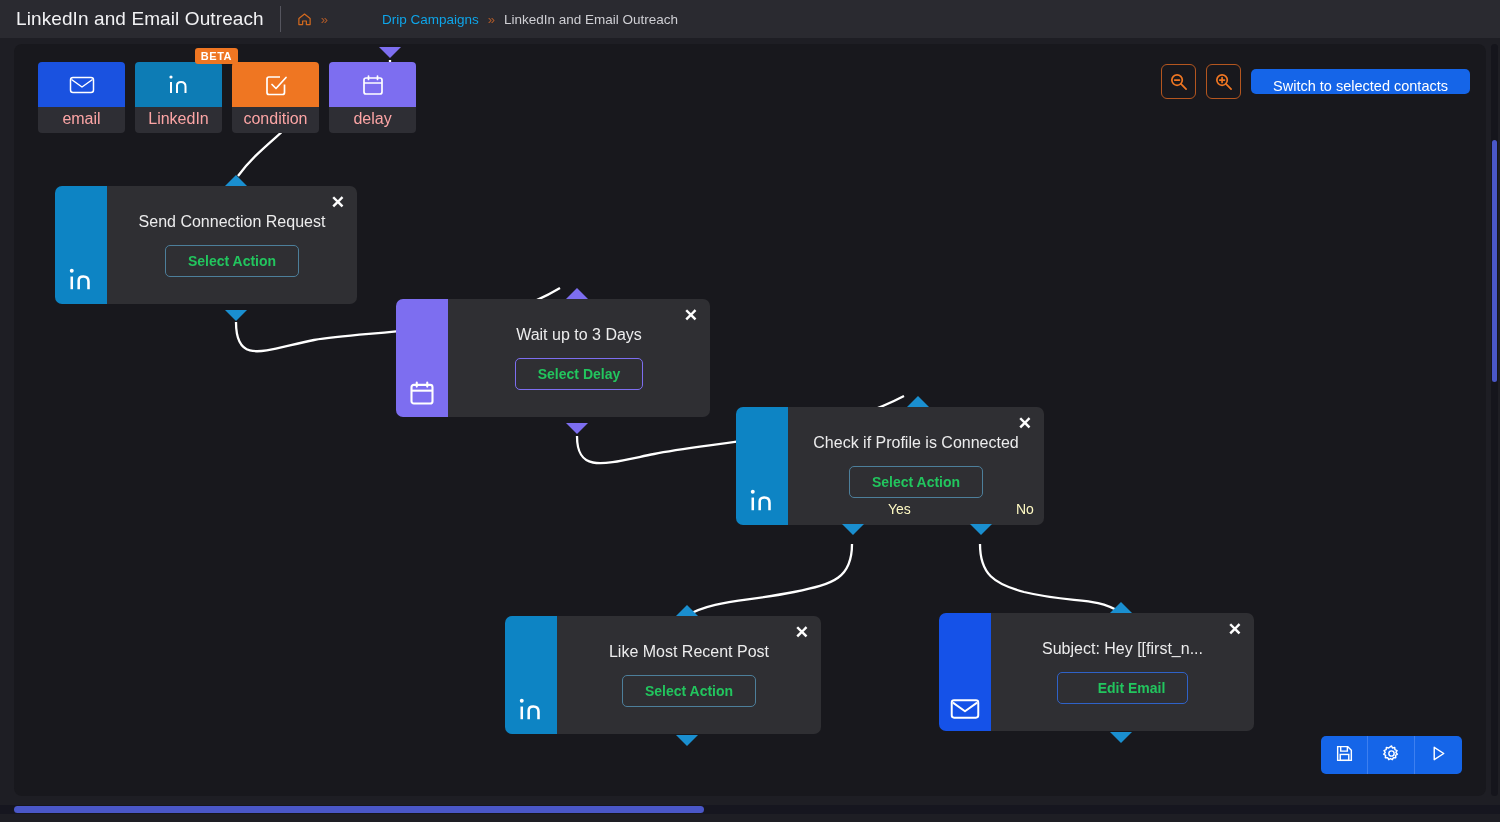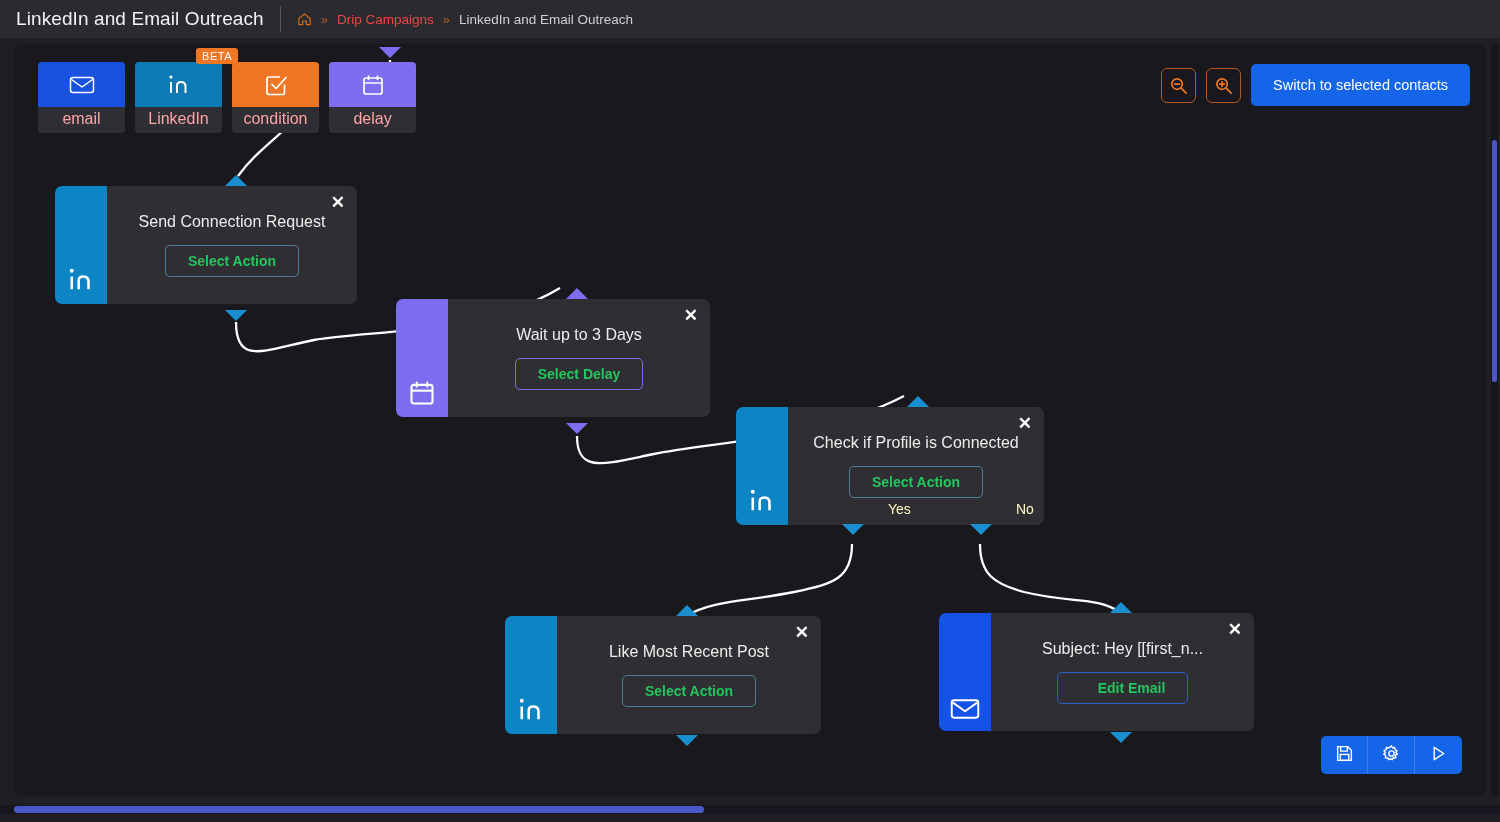--- a/index.html
+++ b/index.html
@@ -16,21 +16,21 @@
     background: #2a2a30;
     display: flex; align-items: center;
     padding-left: 16px;
     color: #f0f0f2;
   }
   #page-title { font-size: 19px; font-weight: 400; color: #f2f2f4; letter-spacing: .1px; }
   #hdr-divider { width: 1px; height: 26px; background: #55555e; margin: 0 16px; }
   #breadcrumb { display: flex; align-items: center; gap: 9px; font-size: 13.5px; }
   .home-icon { display: inline-block; width: 15px; height: 15px; }
   .crumb-sep { color: #b05a28; font-size: 13px; }
-  .crumb-link { color: #ef4444; }
+  .crumb-link { color: #0ea5e9; margin-left: 45px; }
   .crumb-current { color: #cfcfd4; }
 
   
   #canvas {
     position: absolute; left: 14px; top: 44px;
     width: 1472px; height: 752px;
     background: #18181d;
     border-radius: 8px;
     overflow: hidden;
   }
@@ -47,36 +47,36 @@
     font-size: 16px; text-align: center;
     padding: 3px 0 5px; border-radius: 0 0 4px 4px;
   }
   .tool-email .tool-icon { background: #1a52e0; }
   .tool-linkedin .tool-icon { background: #0d7cb5; }
   .tool-condition .tool-icon { background: #ef7622; }
   .tool-delay .tool-icon { background: #7d6ef0; }
   .beta-badge {
     position: absolute; right: -16px; top: -14px;
     background: #ef7622; color: #fff;
-    font-size: 11px; font-weight: 400;
+    font-size: 11px; font-weight: 700;
     padding: 2px 6px; border-radius: 3px; letter-spacing: .5px;
   }
 
   
   #top-controls { position: absolute; right: 16px; top: 20px; display: flex; align-items: center; gap: 10px; }
   .zoom-btn {
     width: 35px; height: 35px;
     border: 1.5px solid #b4561f; border-radius: 6px;
     background: transparent;
     display: flex; align-items: center; justify-content: center;
   }
   #switch-contacts-btn {
     background: #1565e8; color: #fff;
     font-size: 14.5px; font-weight: 400;
-    padding: 0 22px; height: 42px; line-height: 35px;
+    padding: 0 22px; height: 25px; line-height: 35px;
     border-radius: 5px; border: none; white-space: nowrap; text-align: center;
   }
 
   
   .node { position: absolute; height: 118px; border-radius: 7px; display: flex; }
   .node-side {
     width: 52px; border-radius: 7px 0 0 7px;
     display: flex; align-items: flex-end; justify-content: center;
     padding-bottom: 10px;
   }

